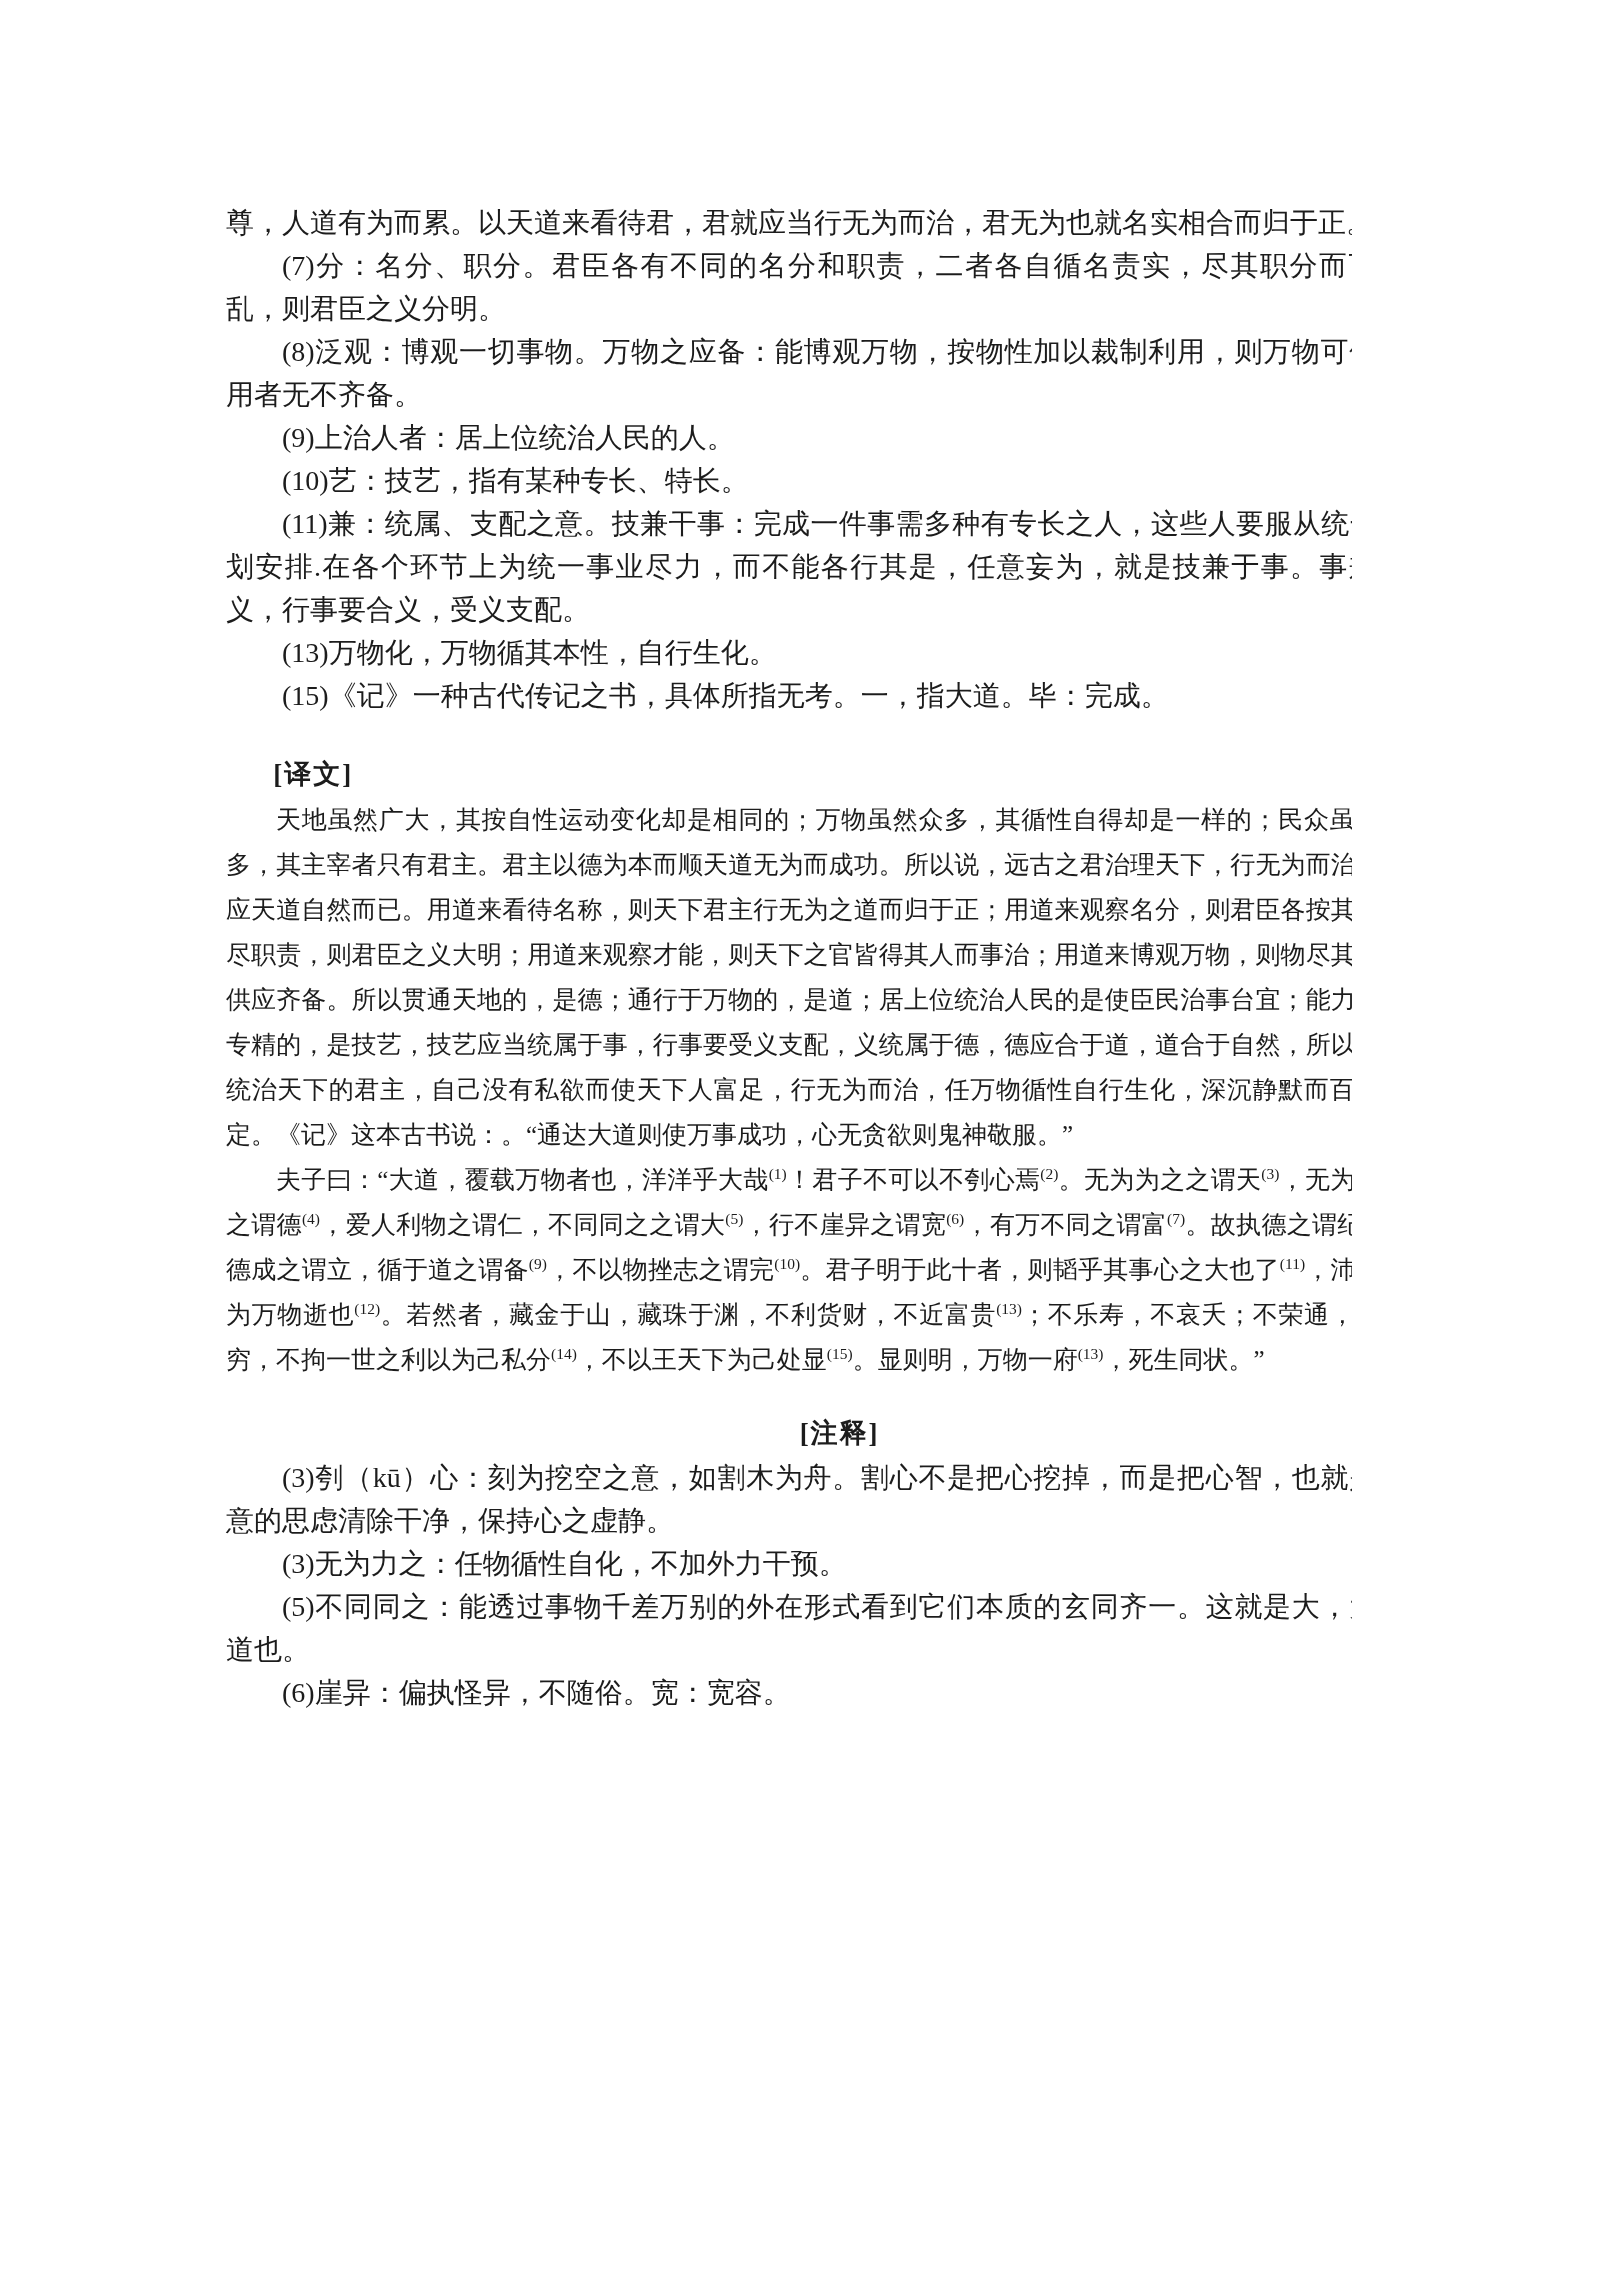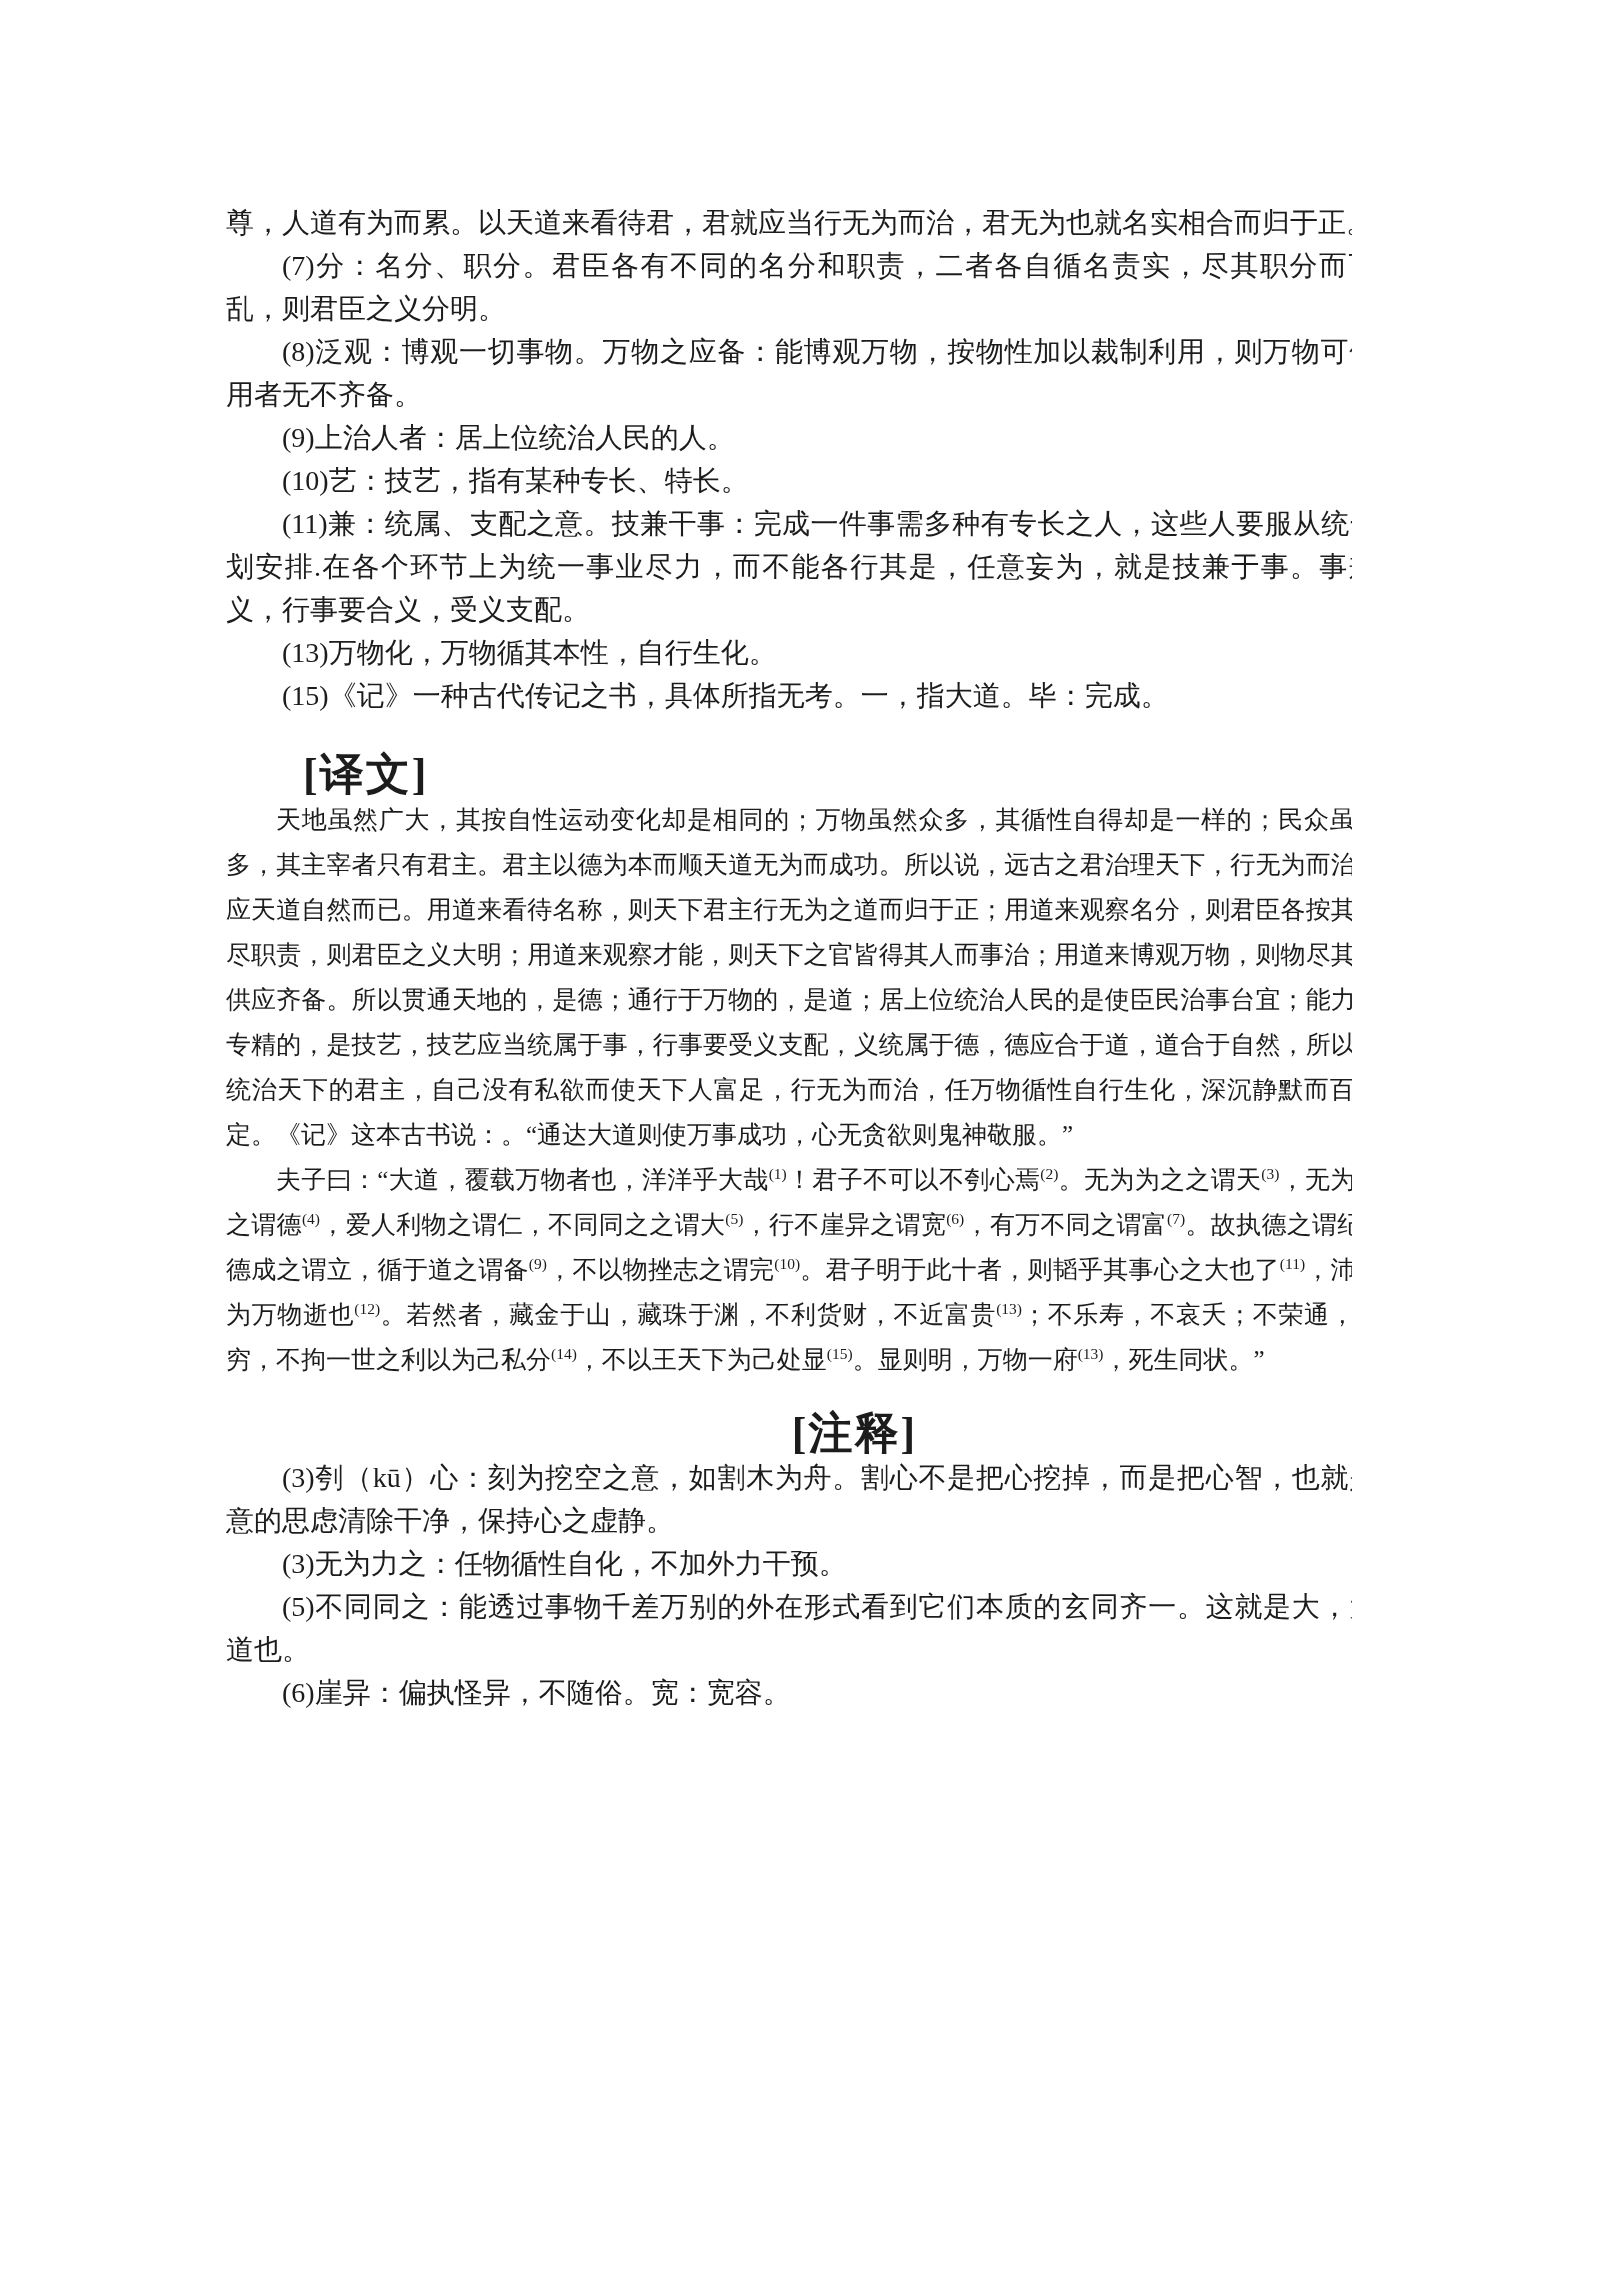--- a/index.html
+++ b/index.html
@@ -24,21 +24,21 @@
     line-height: 43px;
     text-indent: 2em;
   }
   .note.cont { text-indent: 0; }
   .trans {
     font-size: 25px;
     line-height: 45px;
     text-indent: 2em;
   }
   .sec {
-    font-size: 44px;
+    font-size: 27px;
     line-height: 45px;
     font-weight: 700;
     margin: 35px 0 0 0;
     text-indent: 1.75em;
     text-align: left;
     letter-spacing: 2px;
   }
   .sec.sec2 { margin-top: 29px; text-align: center; }
   sup.fn {
     font-size: 0.62em;

